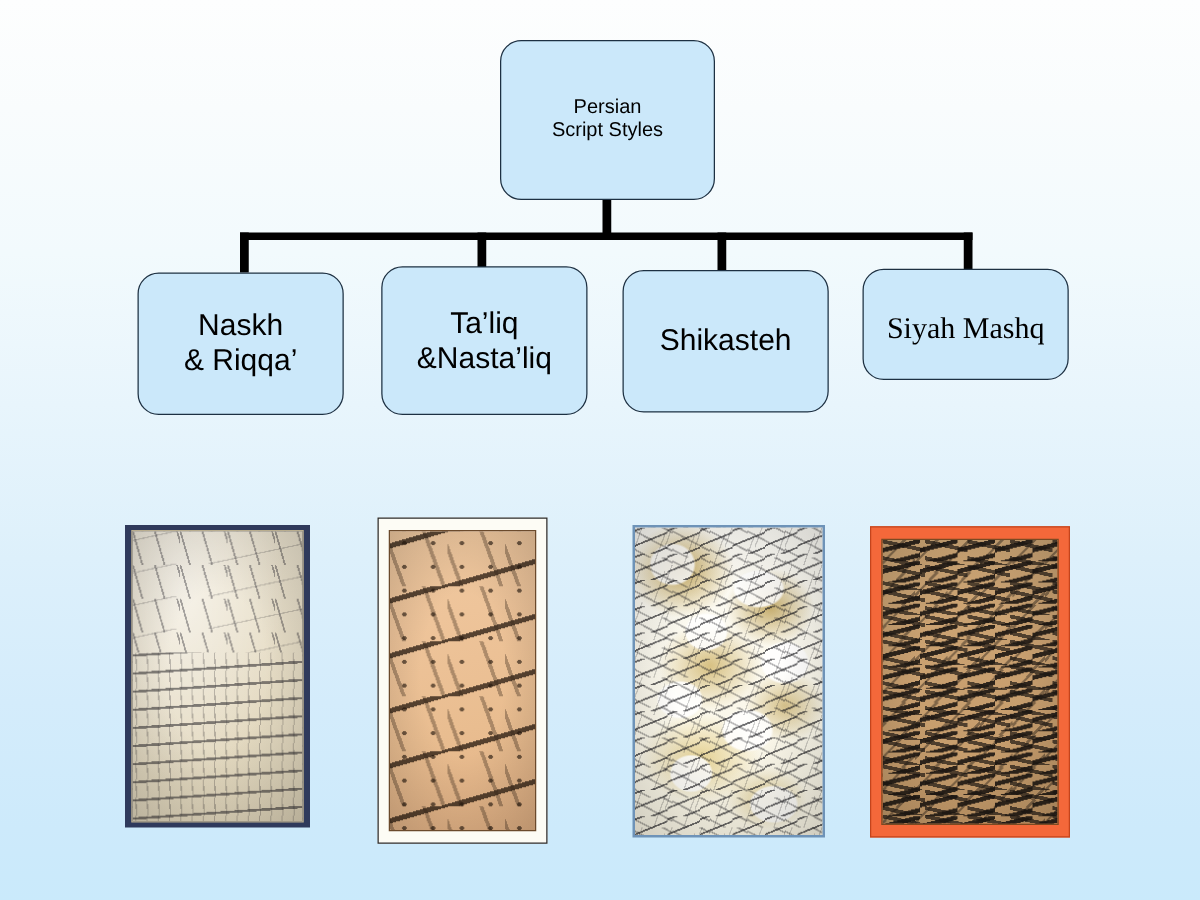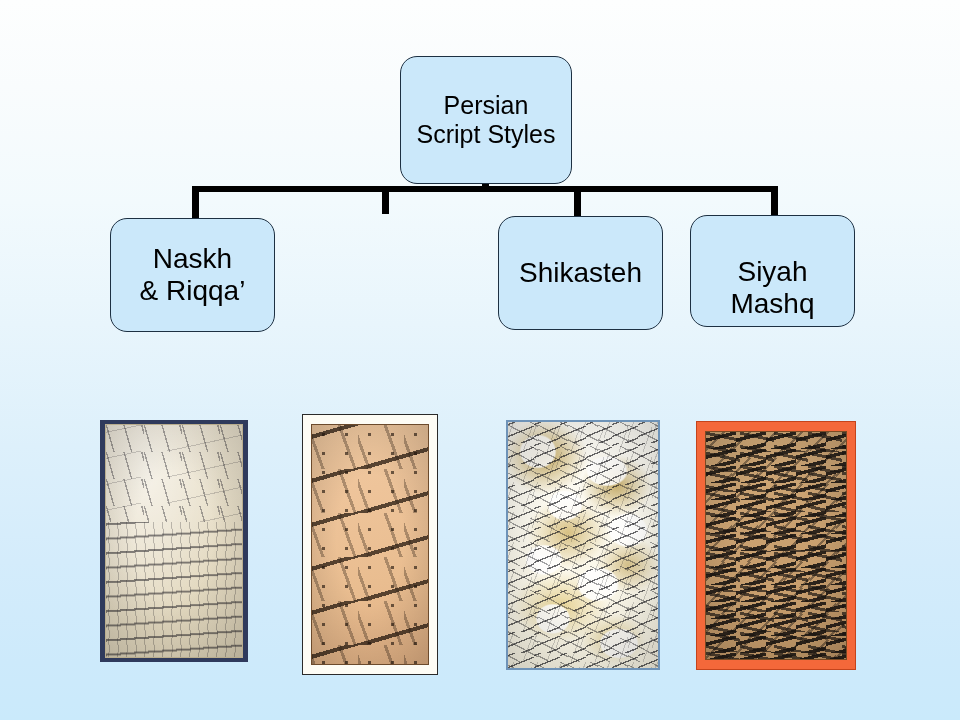--- a/index.html
+++ b/index.html
@@ -20,22 +20,22 @@
     background:#cbe8fa;
     border:1.3px solid #1d3042;
     border-radius:17px;
     box-sizing:border-box;
     display:flex;align-items:center;justify-content:center;
     text-align:center;
     color:#000;
     line-height:1.16;
     white-space:pre-line;
   }
-  .node.root{font-size:25px;margin-top:24px;}
-  .node.child{font-size:28px;}
+  .node.root{font-size:16px;}
+  .node.child{font-size:24px;}
   .node .lbl{display:block;width:100%;padding:0 6px;box-sizing:border-box;}
 
   
   .plate{position:absolute;box-sizing:border-box;overflow:hidden;}
 
   
   .plate1{
     background:#2f3a5c;
     padding:4px 5px;
   }
@@ -170,26 +170,30 @@
   <div class="node root" style="left:400px;top:32px;width:172px;height:128px;">
     <span class="lbl">Persian
 Script Styles</span>
   </div>
 
   <div class="node child" style="left:110px;top:218px;width:165px;height:114px;">
     <span class="lbl">Naskh
 &amp; Riqqa’</span>
   </div>
 
+  <div class="node child" style="left:305px;top:213px;width:165px;height:119px;">
+    <span class="lbl">Ta’liq
+&amp;Nasta’liq</span>
+  </div>
 
   <div class="node child" style="left:498px;top:216px;width:165px;height:114px;justify-content:center;">
     <span class="lbl">Shikasteh</span>
   </div>
 
-  <div class="node child" style="left:690px;top:215px;width:165px;height:112px;align-items:center;padding-top:34px;">
+  <div class="node child" style="left:690px;top:215px;width:165px;height:89px;align-items:flex-start;padding-top:34px;font-family:Liberation Serif, serif;">
     <span class="lbl">Siyah Mashq</span>
   </div>
 
   <div class="plate plate1" style="left:100px;top:420px;width:148px;height:242px;">
     <div class="sheet">
       <div class="ink ink-sparse" style="bottom:58%;"></div>
       <div class="ink ink-lines" style="top:42%;"></div>
       <div class="ink vig"></div>
     </div>
   </div>

